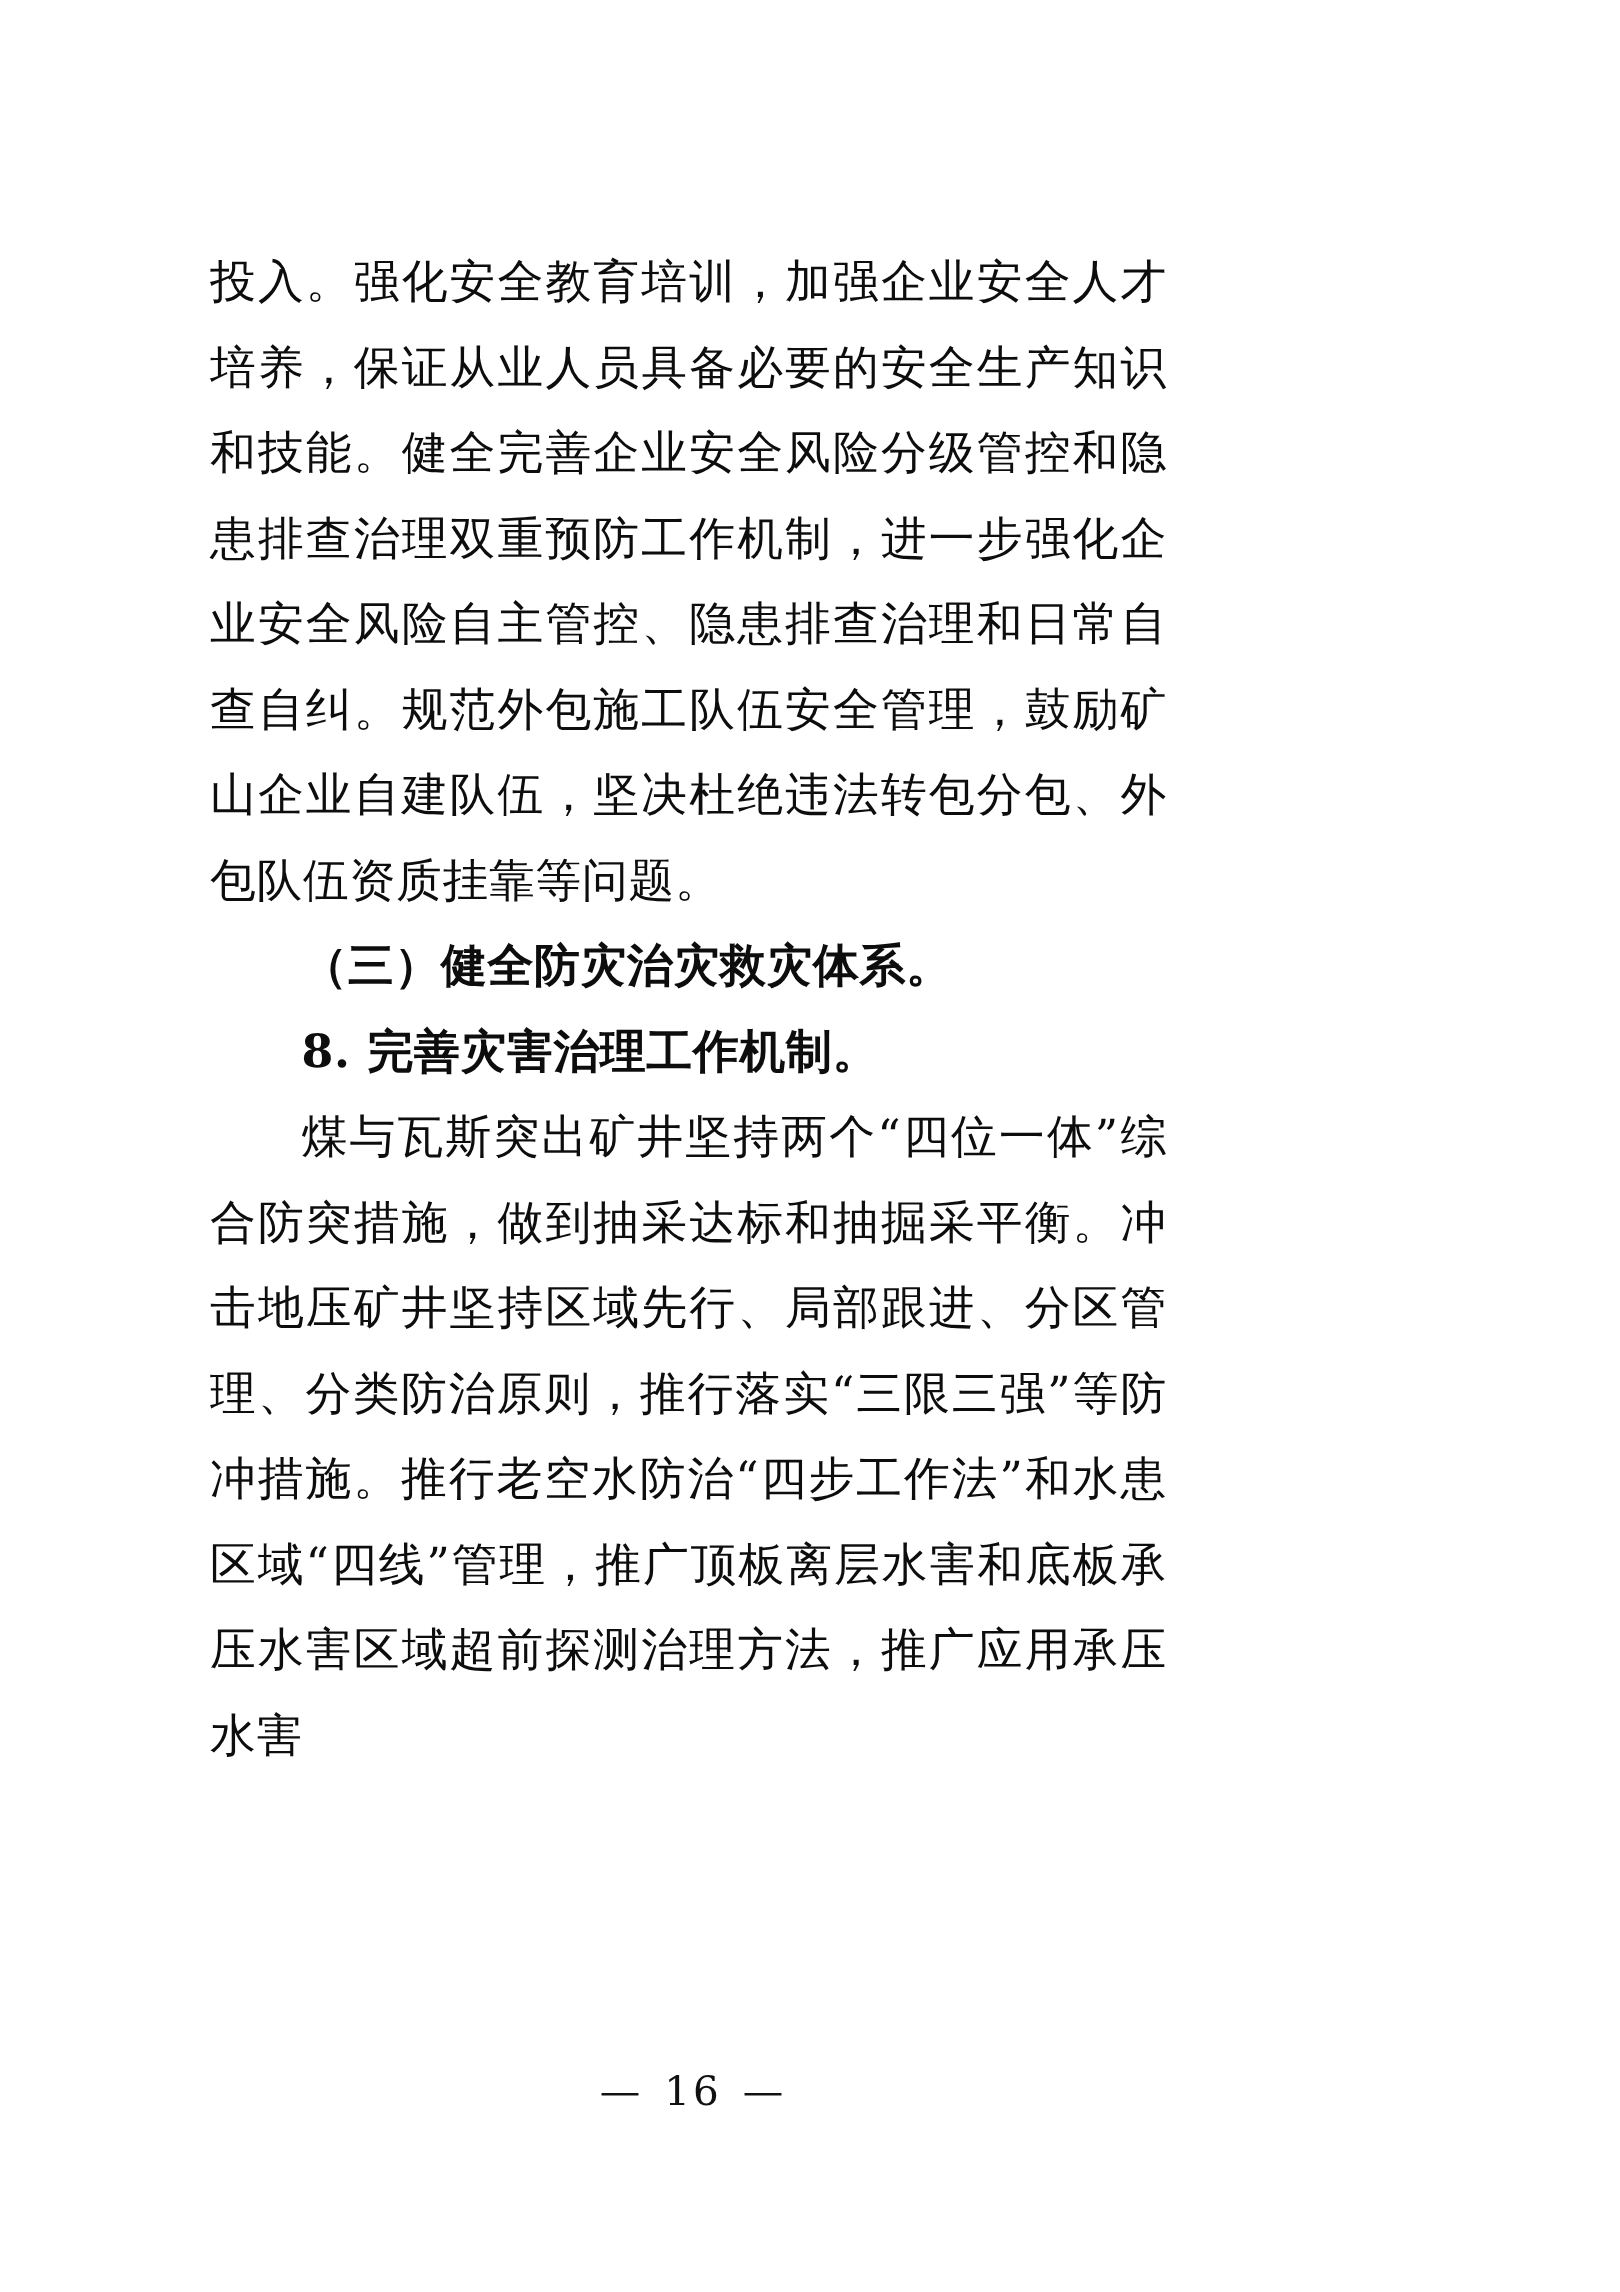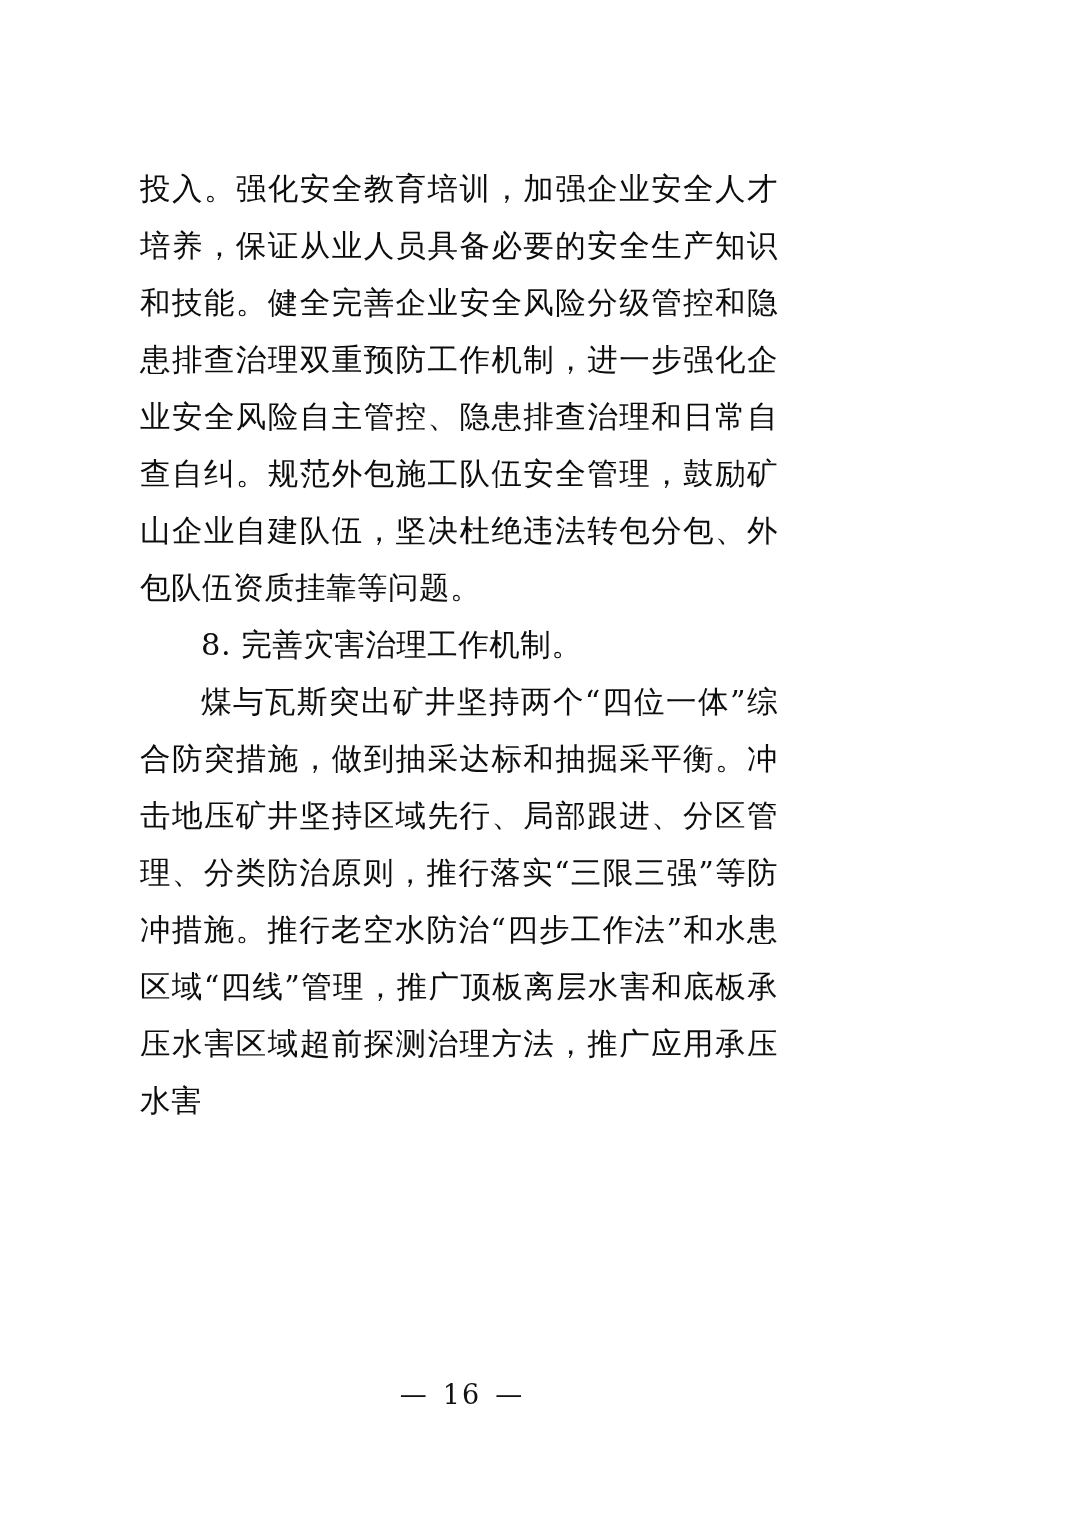--- a/index.html
+++ b/index.html
@@ -38,21 +38,21 @@
     text-indent: 0;
   }
   .indent2 {
     text-indent: 61px;
   }
   .heading {
     font-weight: 700;
     text-indent: 61px;
   }
   .subheading {
-    font-weight: 400;
+    font-weight: 700;
     text-indent: 61px;
   }
   .footer {
     position: absolute;
     left: 0;
     right: 0;
     bottom: 118px;
     text-align: center;
     font-size: 27px;
     letter-spacing: 2px;
@@ -66,20 +66,21 @@
   }
 </style>
 </head>
 <body>
 
 <div class="page">
   <div class="doc-body">
 
     <p class="para">投入。强化安全教育培训，加强企业安全人才培养，保证从业人员具备必要的安全生产知识和技能。健全完善企业安全风险分级管控和隐患排查治理双重预防工作机制，进一步强化企业安全风险自主管控、隐患排查治理和日常自查自纠。规范外包施工队伍安全管理，鼓励矿山企业自建队伍，坚决杜绝违法转包分包、外包队伍资质挂靠等问题。</p>
 
+    <p class="heading">（三）健全防灾治灾救灾体系。</p>
 
     <p class="subheading">8. 完善灾害治理工作机制。</p>
 
 
 
     <p class="indent2">煤与瓦斯突出矿井坚持两个“四位一体”综合防突措施，做到抽采达标和抽掘采平衡。冲击地压矿井坚持区域先行、局部跟进、分区管理、分类防治原则，推行落实“三限三强”等防冲措施。推行老空水防治“四步工作法”和水患区域“四线”管理，推广顶板离层水害和底板承压水害区域超前探测治理方法，推广应用承压水害</p>
 
   </div>
 
   <div class="footer">

